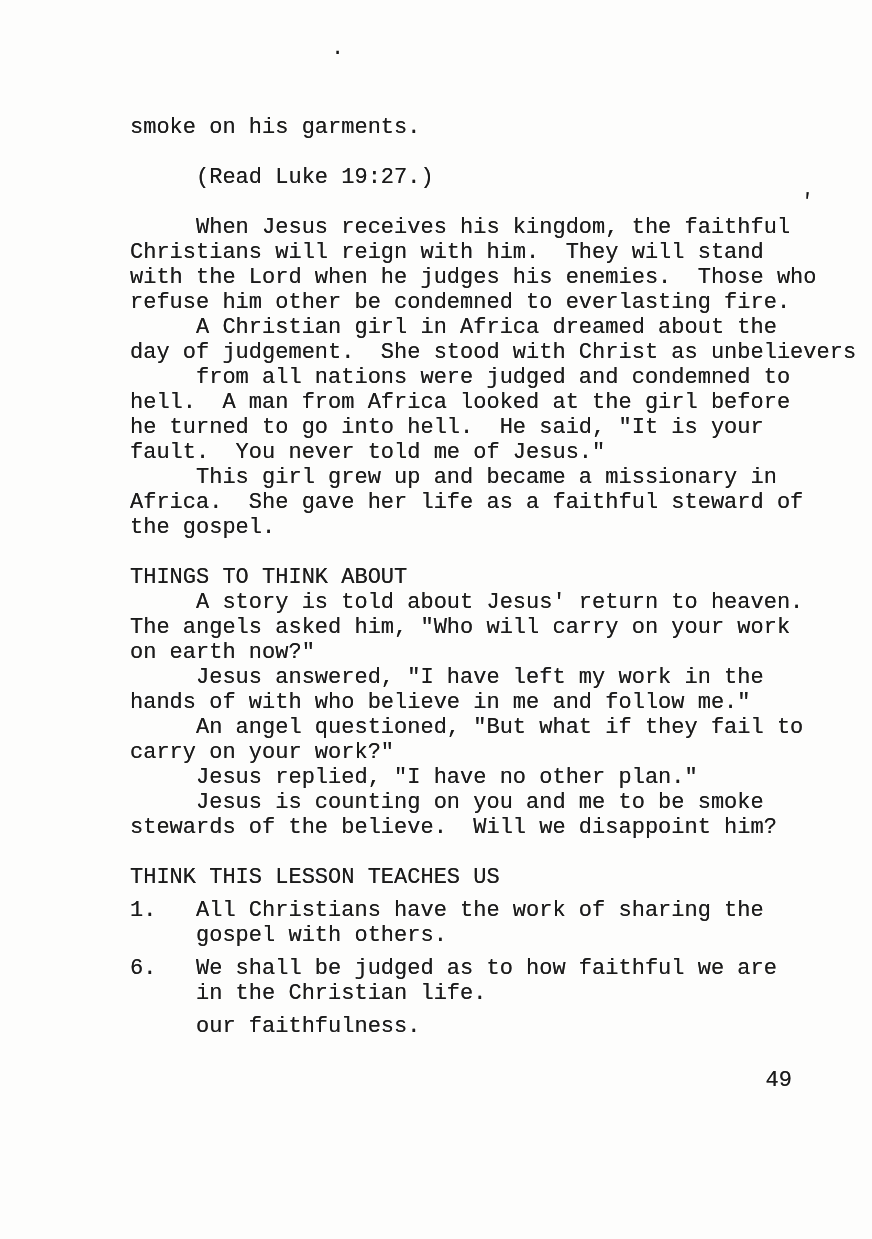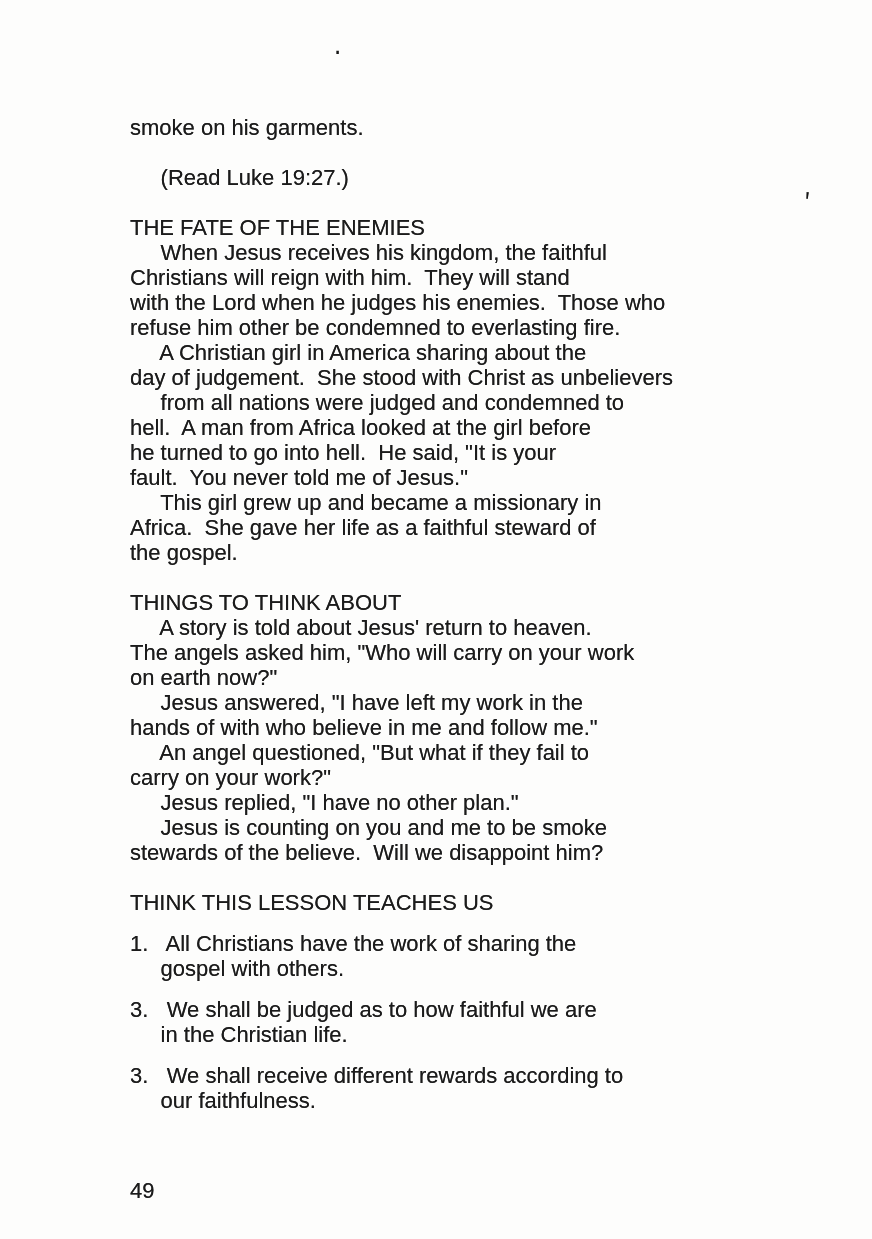--- a/index.html
+++ b/index.html
@@ -12,34 +12,34 @@
     width: 872px;
     height: 1239px;
     background: #fdfdfc;
     overflow: hidden;
   }
   .text-block {
     position: absolute;
     left: 130px;
     top: 115px;
     width: 662px;
-    font-family: Liberation Sans, sans-serif;
+    font-family: Liberation Mono, monospace;
     font-size: 22px;
     color: #1b1b1b;
     text-shadow: 0 0 0.6px rgba(25,25,25,0.75);
   }
   .line {
     white-space: pre;
     height: 25px;
     line-height: 25px;
   }
   .blank { height: 25px; }
   .blank.page-gap { height: 29px; }
-  .list-item { margin-top: 16px; }
-  .page-number { text-align: left; margin-top: 36px; }
+  .list-item { margin-top: 8px; }
+  .page-number { text-align: right; }
   .mark {
     position: absolute;
     font-family: "Liberation Mono", "DejaVu Sans Mono", monospace;
     font-size: 22px;
     line-height: 25px;
     color: #161616;
   }
   .mark-speck { left: 331px; top: 36px; }
   .mark-apostrophe { left: 800px; top: 190px; transform: rotate(6deg); }
 </style>
@@ -52,26 +52,25 @@
 
   <span class="mark mark-apostrophe">'</span>
 
   <div class="text-block">
     <div class="line">smoke on his garments.</div>
     <div class="line blank"></div>
     <div class="line">     (Read Luke 19:27.)</div>
     <div class="line blank"></div>
 
     <div id="sections">
-        <div class="line">THE FATE OF THE ENEMIES</div>
         <div class="line">     When Jesus receives his kingdom, the faithful</div>
         <div class="line">Christians will reign with him.  They will stand</div>
         <div class="line">with the Lord when he judges his enemies.  Those who</div>
         <div class="line">refuse him other be condemned to everlasting fire.</div>
-        <div class="line">     A Christian girl in America sharing about the</div>
+        <div class="line">     A Christian girl in Africa dreamed about the</div>
         <div class="line">day of judgement.  She stood with Christ as unbelievers</div>
         <div class="line">     from all nations were judged and condemned to</div>
         <div class="line">hell.  A man from Africa looked at the girl before</div>
         <div class="line">he turned to go into hell.  He said, "It is your</div>
         <div class="line">fault.  You never told me of Jesus."</div>
         <div class="line">     This girl grew up and became a missionary in</div>
         <div class="line">Africa.  She gave her life as a faithful steward of</div>
         <div class="line">the gospel.</div>
         <div class="line blank"></div>
         <div class="line">THINGS TO THINK ABOUT</div>
@@ -85,25 +84,24 @@
         <div class="line">     Jesus replied, "I have no other plan."</div>
         <div class="line">     Jesus is counting on you and me to be smoke</div>
         <div class="line">stewards of the believe.  Will we disappoint him?</div>
         <div class="line blank"></div>
         <div class="line">THINK THIS LESSON TEACHES US</div>
         <div class="list-item">
           <div class="line">1.   All Christians have the work of sharing the</div>
           <div class="line">     gospel with others.</div>
         </div>
         <div class="list-item">
-          <div class="line">3.   We shall be judged as to how faithful we are</div>
+          <div class="line">6.   We shall be judged as to how faithful we are</div>
           <div class="line">     in the Christian life.</div>
         </div>
         <div class="list-item">
-          <div class="line">3.   We shall receive different rewards according to</div>
           <div class="line">     our faithfulness.</div>
         </div>
       </div>
 
     <div class="line blank page-gap"></div>
     <div class="line page-number">49</div>
   </div>
 </div>
 
 </body></html>

